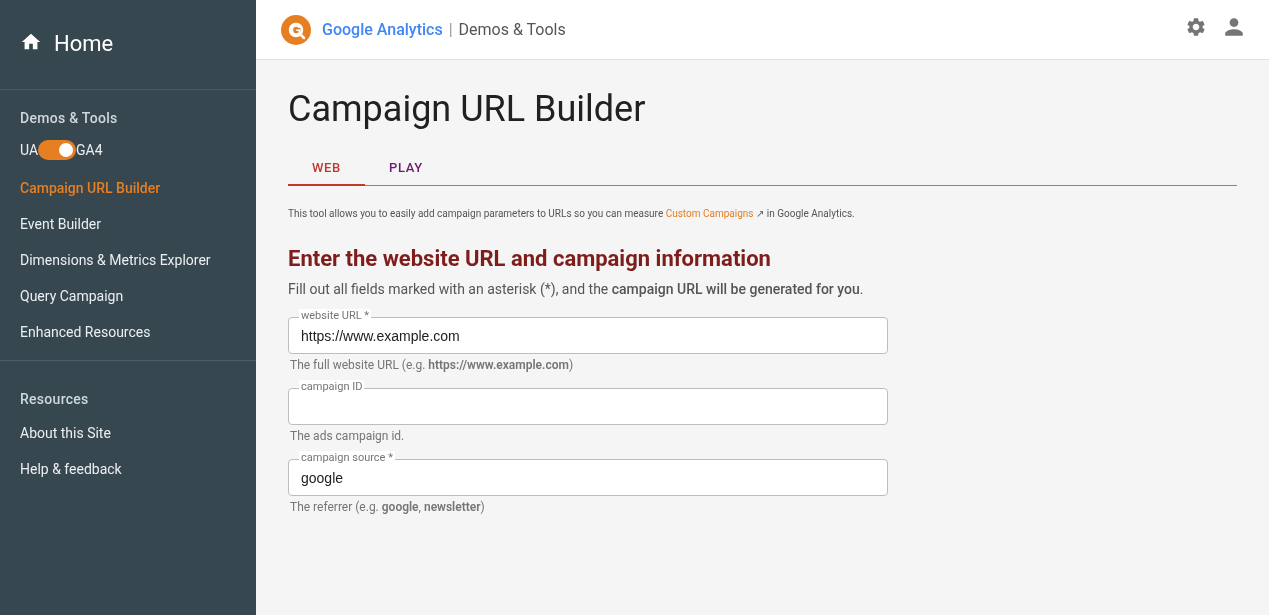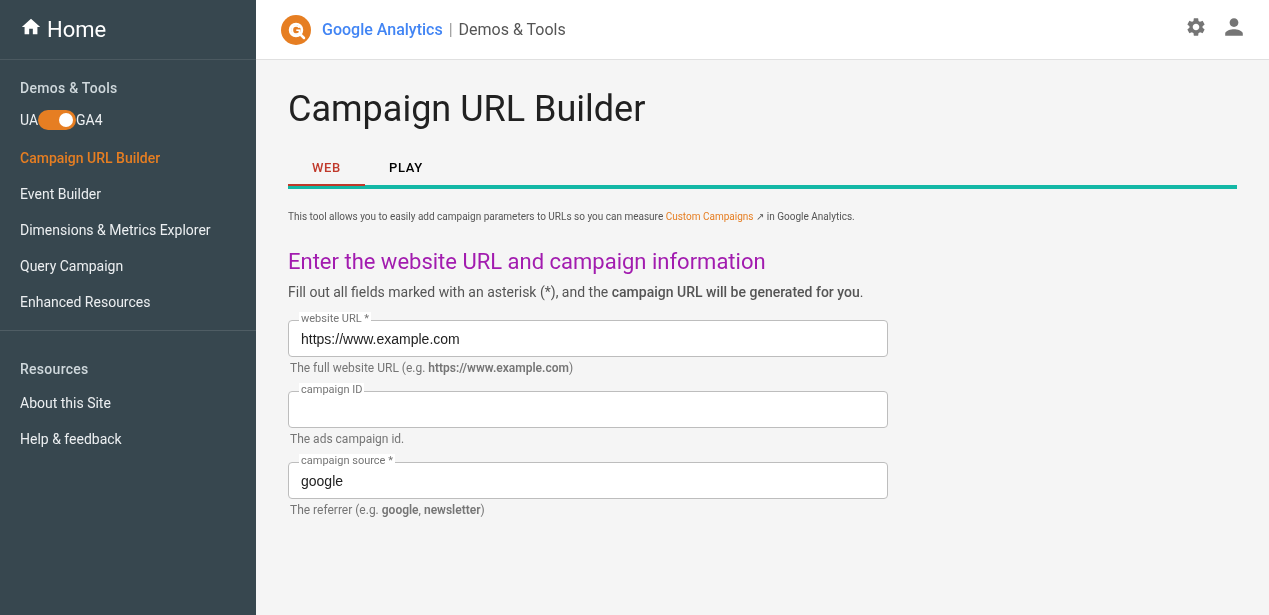--- a/index.html
+++ b/index.html
@@ -11,23 +11,23 @@
       min-width: 256px;
       background: #37474f;
       color: #fff;
       display: flex;
       flex-direction: column;
       height: 615px;
       overflow-y: auto;
     }
     #sidebar-header {
       display: flex;
-      align-items: center;
-      padding: 16px 20px;
-      gap: 5px;
+      align-items: flex-start;
+      padding: 31px 20px;
+      gap: 12px;
       border-bottom: 1px solid rgba(255,255,255,0.1);
     }
     #sidebar-header .home-icon {
       font-size: 22px;
       color: #fff;
     }
     #sidebar-header .home-title {
       font-size: 22px;
       font-weight: 400;
       color: #fff;
@@ -133,28 +133,28 @@
     .page-title {
       font-size: 36px;
       font-weight: 400;
       color: #212121;
       margin-bottom: 20px;
     }
 
     
     .tabs {
       display: flex;
-      border-bottom: 4px solid #14b8a6;
+      border-bottom: 1px solid #14b8a6;
       margin-bottom: 20px;
     }
     .tab {
       padding: 10px 24px;
       font-size: 13px;
       font-weight: 500;
-      color: #000000;
+      color: #701a75;
       cursor: pointer;
       letter-spacing: 0.05em;
       position: relative;
     }
     .tab.active {
       color: #c0392b;
     }
     .tab.active::after {
       content: '';
       position: absolute;
@@ -171,22 +171,22 @@
       margin-bottom: 24px;
       line-height: 1.6;
     }
     .description-text a {
       color: #e67e22;
       text-decoration: none;
     }
 
     .section-heading {
       font-size: 22px;
-      font-weight: 400;
-      color: #a21caf;
+      font-weight: 700;
+      color: #7f1d1d;
       margin-bottom: 10px;
     }
     .section-subtext {
       font-size: 14px;
       color: #555;
       margin-bottom: 20px;
     }
     .section-subtext strong { font-weight: 500; margin-top: 20px; }
 
     

